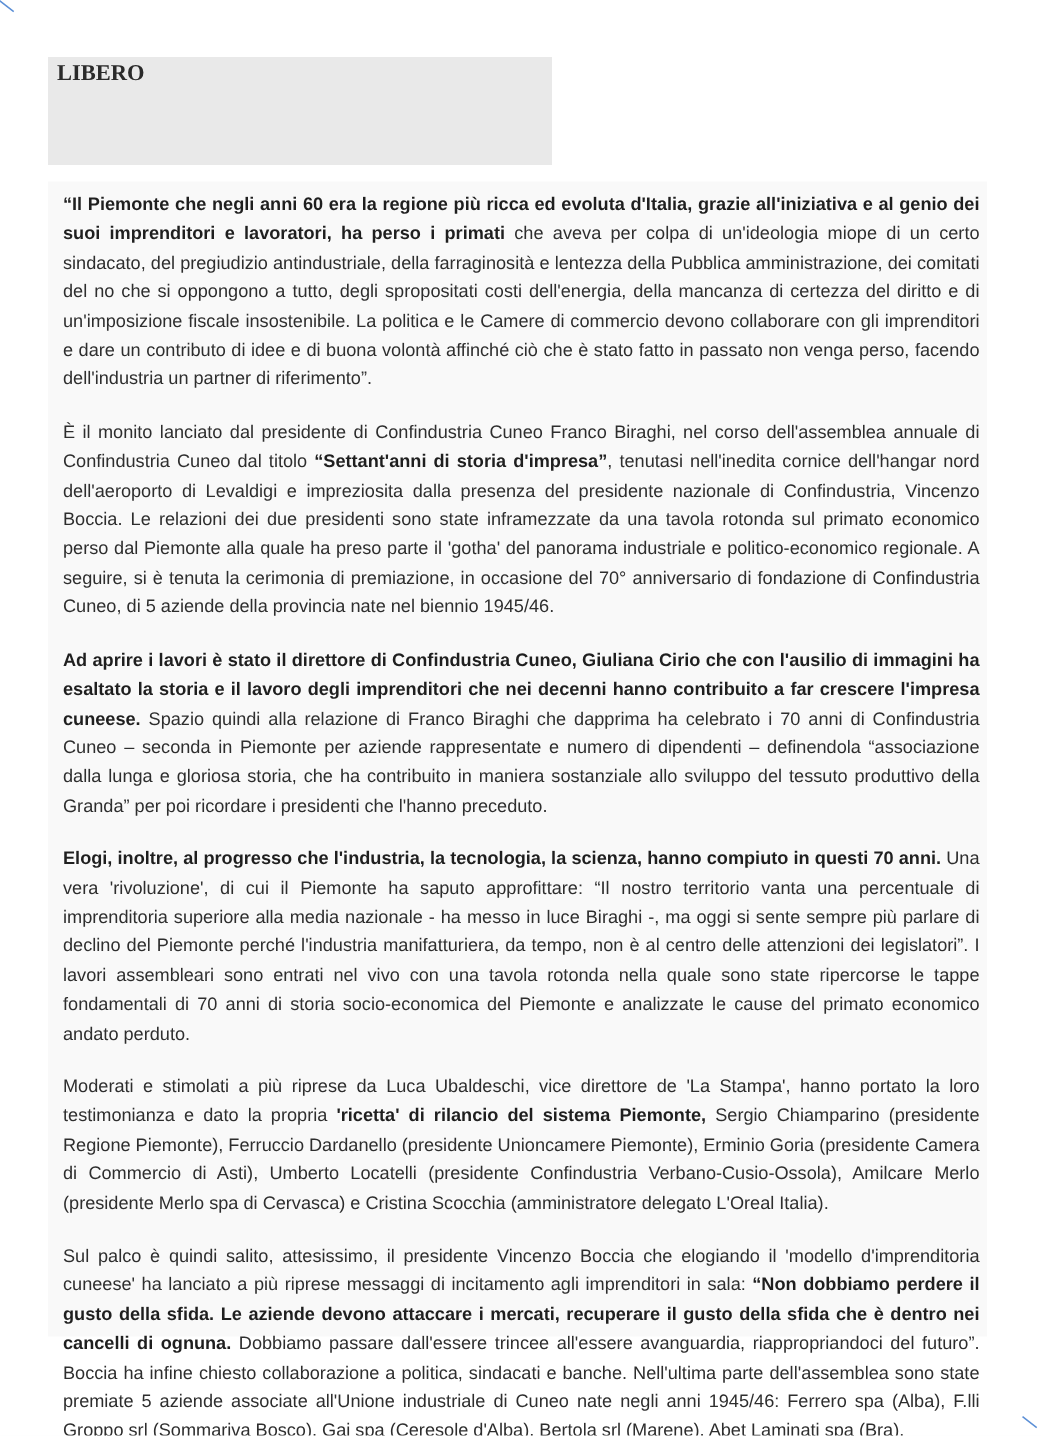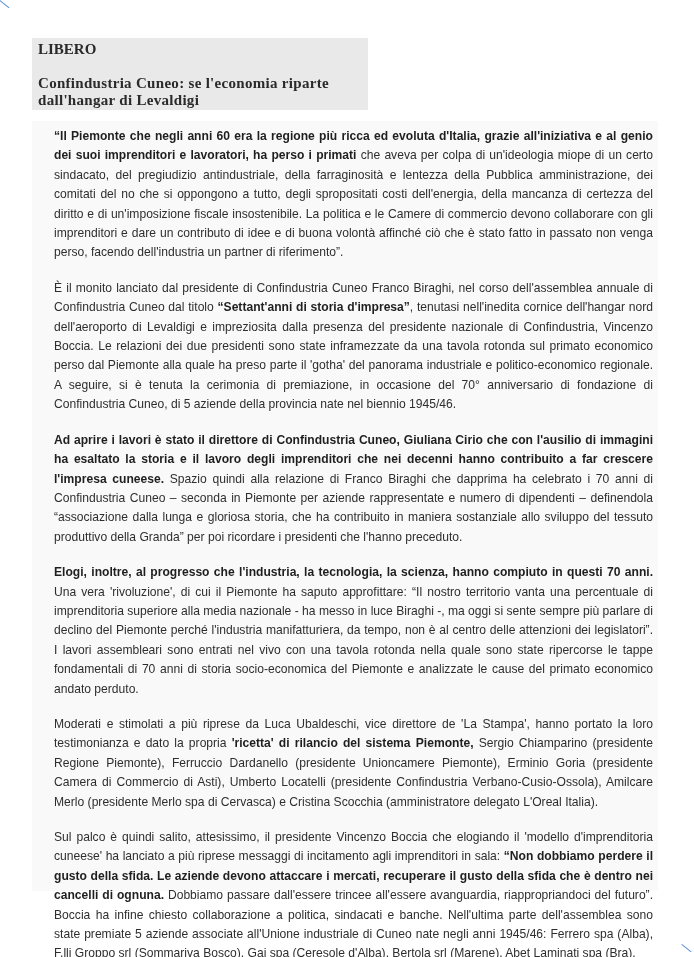--- a/index.html
+++ b/index.html
@@ -57,34 +57,33 @@
       top: 121px;
       width: 626px;
       height: 770px;
       background: #f9f9f9;
       box-sizing: border-box;
       padding: 6px 5px 0 6px;
     }
     .para {
       font-size: 12.1px;
       line-height: 19.4px;
-      margin: 0 0 16px 16px;
+      margin: 0 0 16px 4px;
       text-align: justify;
       color: #2e2e2e;
     }
     .para b { color: #1f1f1f; }
   </style>
 </head>
 <body>
 
 <div class="corner-mark corner-tl"></div>
 
 <div class="header-box">
   <p class="source">LIBERO</p>
-  <p class="headline">Confindustria Cuneo: se l'economia riparte dall'hangar di Levaldigi</p>
 </div>
 
 <div class="article-body">
   <p class="para">
     <b>“Il Piemonte che negli anni 60 era la regione più ricca ed evoluta d'Italia, grazie all'iniziativa e al genio dei suoi imprenditori e lavoratori, ha perso i primati</b><span> che aveva per colpa di un'ideologia miope di un certo sindacato, del pregiudizio antindustriale, della farraginosità e lentezza della Pubblica amministrazione, dei comitati del no che si oppongono a tutto, degli spropositati costi dell'energia, della mancanza di certezza del diritto e di un'imposizione fiscale insostenibile. La politica e le Camere di commercio devono collaborare con gli imprenditori e dare un contributo di idee e di buona volontà affinché ciò che è stato fatto in passato non venga perso, facendo dell'industria un partner di riferimento”.</span>
   </p>
   <p class="para">
     <span>È il monito lanciato dal presidente di Confindustria Cuneo Franco Biraghi, nel corso dell'assemblea annuale di Confindustria Cuneo dal titolo </span><b>“Settant'anni di storia d'impresa”</b><span>, tenutasi nell'inedita cornice dell'hangar nord dell'aeroporto di Levaldigi e impreziosita dalla presenza del presidente nazionale di Confindustria, Vincenzo Boccia. Le relazioni dei due presidenti sono state inframezzate da una tavola rotonda sul primato economico perso dal Piemonte alla quale ha preso parte il 'gotha' del panorama industriale e politico-economico regionale. A seguire, si è tenuta la cerimonia di premiazione, in occasione del 70° anniversario di fondazione di Confindustria Cuneo, di 5 aziende della provincia nate nel biennio 1945/46.</span>
   </p>
   <p class="para">

